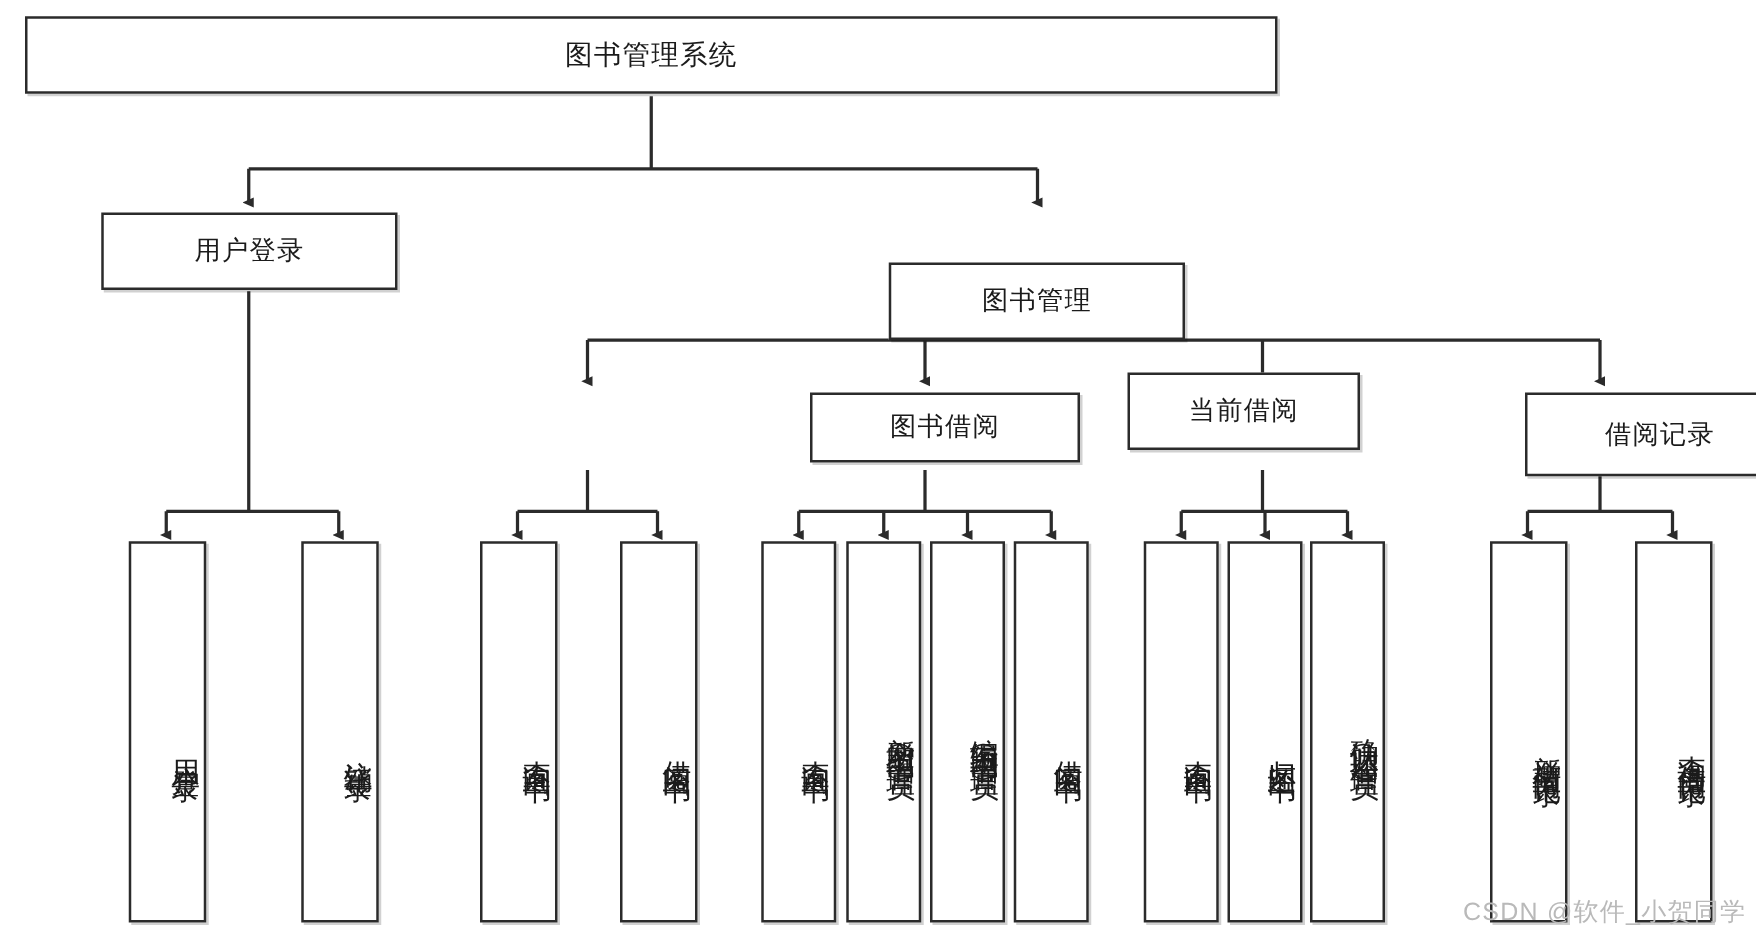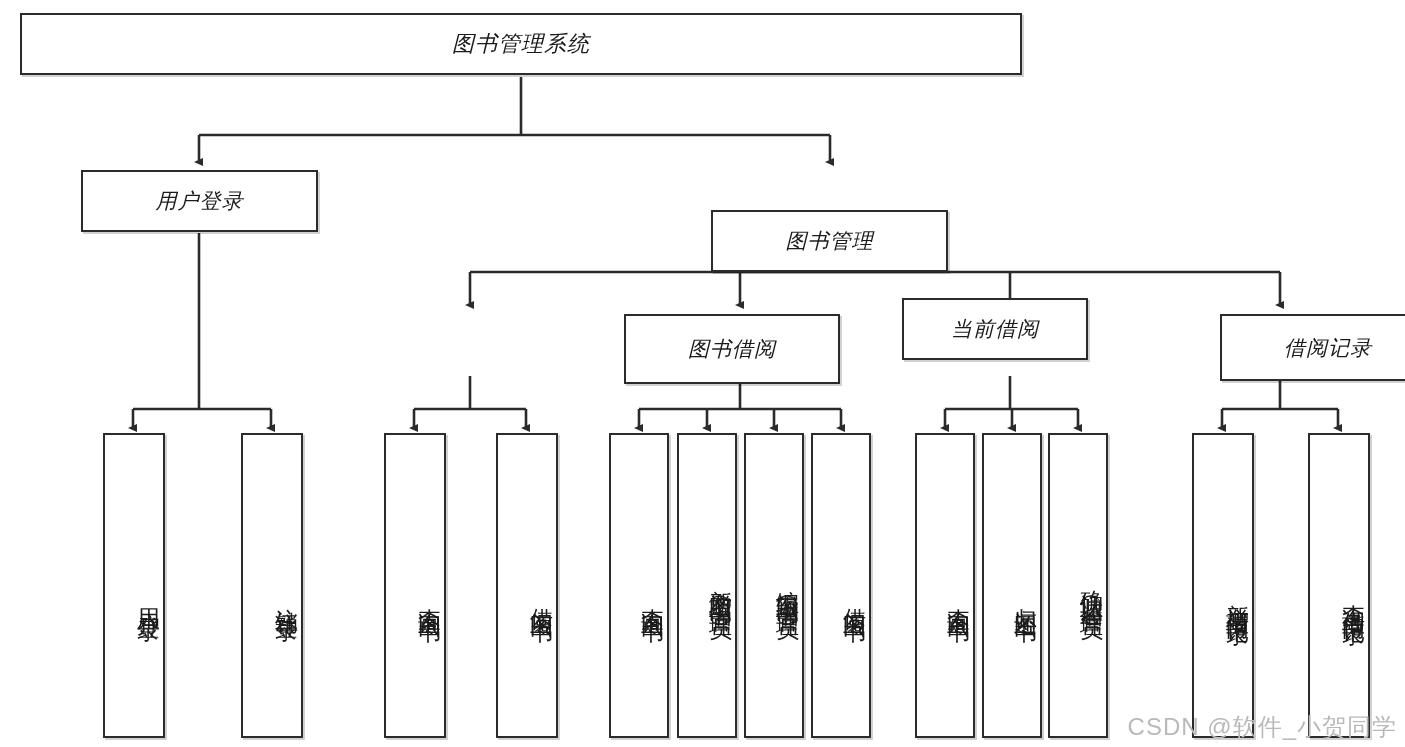--- a/index.html
+++ b/index.html
@@ -33,21 +33,20 @@
     box-shadow: 2px 2px 0 rgba(0,0,0,0.18);
     display: flex;
     align-items: center;
     justify-content: center;
     color: #1b1b1b;
   }
   .node.horiz {
     font-size: 21px;
     letter-spacing: 1px;
     line-height: 1.2;
-    font-style: italic;
   }
   .node.vert {
     writing-mode: vertical-rl;
     text-orientation: upright;
     font-size: 23px;
     letter-spacing: 4px;
     line-height: 1.25;
     padding-top: 24px;
     align-items: flex-start;
     justify-content: center;
@@ -58,21 +57,21 @@
     display: block;
     white-space: nowrap;
   }
   .node.root {
     font-size: 22px;
   }
   .watermark {
     position: absolute;
     right: 8px;
     bottom: 4px;
-    font-size: 24px;
+    font-size: 20px;
     color: #b9b9b9;
     letter-spacing: 1px;
     white-space: nowrap;
     user-select: none;
   }
 </style>
 </head>
 <body>
 
 <div id="canvas">
@@ -125,21 +124,21 @@
       <path d="M1222,409 L1222,428" marker-end="url(#arrow)"></path>
       <path d="M1338,409 L1338,428" marker-end="url(#arrow)"></path>
     </g>
   </svg>
 
   <div class="node horiz root" style="left:20px; top:13px; width:1002px; height:62px;">图书管理系统</div>
 
   <div class="node horiz" style="left:81px; top:170px; width:237px; height:62px;">用户登录</div>
   <div class="node horiz" style="left:711px; top:170px; width:237px; height:62px;margin-top:40px;">图书管理</div>
 
-  <div class="node horiz" style="left:624px; top:314px; width:216px; height:70px;">图书借阅</div>
+  <div class="node horiz" style="left:648px; top:314px; width:216px; height:56px;">图书借阅</div>
   <div class="node horiz" style="left:902px; top:298px; width:186px; height:62px;">当前借阅</div>
   <div class="node horiz" style="left:1220px; top:314px; width:216px; height:67px;">借阅记录</div>
 
   <div class="node vert" style="left:103px; top:433px; width:62px; height:305px;">
     <span class="vlabel">用户登录</span>
   </div>
   <div class="node vert" style="left:241px; top:433px; width:62px; height:305px;">
     <span class="vlabel">注销登录</span>
   </div>
 

